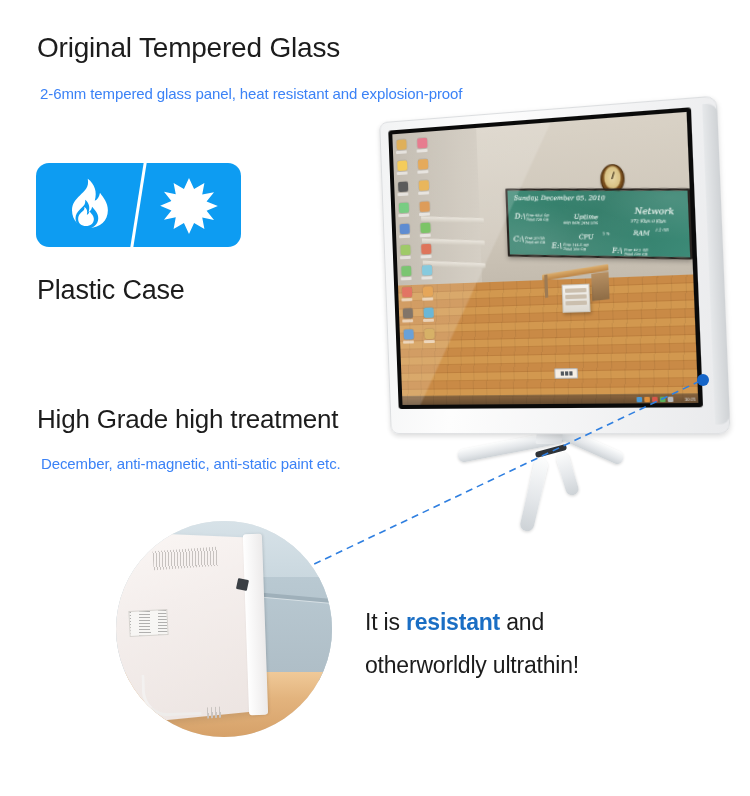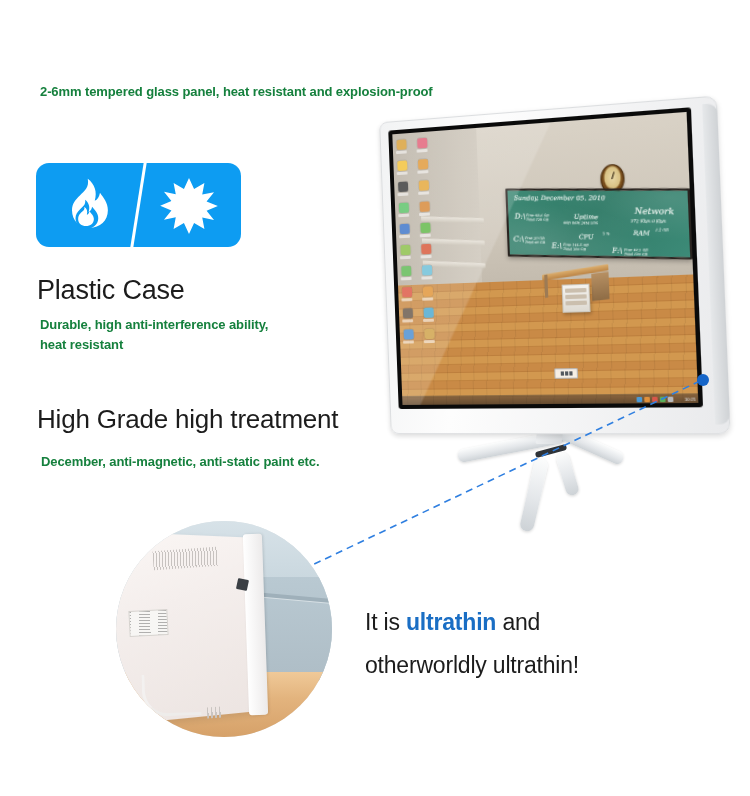--- a/index.html
+++ b/index.html
@@ -28,23 +28,23 @@
     position: absolute;
     font-size: 27px;
     font-weight: 400;
     letter-spacing: -0.2px;
     color: #1c1c1c;
     white-space: nowrap;
     line-height: 1.1;
   }
   .feature-sub {
     position: absolute;
-    font-size: 13px;
-    font-weight: 700;
-    color: #15803d;
+    font-size: 15px;
+    font-weight: 400;
+    color: #3b82f6;
     line-height: 1.55;
     letter-spacing: -0.1px;
   }
 
   #hdr-glass   { left: 37px; top: 33px; font-size: 28px; }
   #sub-glass   { left: 40px; top: 82px; }
   #hdr-case    { left: 37px; top: 276px; font-size: 27px; }
   #sub-case    { left: 40px; top: 315px; width: 300px; }
   #hdr-paint   { left: 37px; top: 405px; font-size: 26px; }
   #sub-paint   { left: 41px; top: 452px; }
@@ -517,39 +517,36 @@
   .tagline .accent {
     color: #1a6ec4;
     font-weight: bold;
   }
 </style>
 </head>
 <body>
 
 <div class="page">
 
+  <div class="feature-heading" id="hdr-glass">Original Tempered Glass</div>
   <div class="feature-sub" id="sub-glass">2-6mm tempered glass panel, heat resistant and explosion-proof</div>
 
   <div class="badge">
     <svg class="flame-icon" viewBox="0 0 64 64">
       <path fill="#ffffff" d="M34 2c2 10-4 14-9 19-5 5-9 9-9 17 0 12 9 20 20 20 12 0 21-8 21-20 0-9-5-14-9-20-1 5-3 8-6 9 3-10 0-19-8-25z"></path>
       <path fill="#0d9cf2" d="M31 26c1 6-3 8-6 11-3 3-5 6-5 10 0 7 6 12 13 12 7 0 13-5 13-12 0-6-4-9-7-13-1 4-2 5-4 6 2-6 0-11-4-14z"></path>
       <path fill="#ffffff" d="M30 34c1 4-2 5-4 7-2 2-3 4-3 7 0 5 4 8 9 8s9-3 9-8c0-4-3-6-5-9-1 3-2 4-3 4 1-4 0-7-3-9z"></path>
     </svg>
     <div class="divider"></div>
     <svg class="burst-icon" viewBox="0 0 64 64">
       <path fill="#ffffff" d="M32 1l5.6 12.3L49 6.6l-2.4 12.8 13-2.7-8.2 10.2 12.4 5.2-12.4 5.1 8.2 10.2-13-2.7L49 57.4l-11.4-6.7L32 63l-5.6-12.3L15 57.4l2.4-12.9-13 2.7 8.2-10.2L0.2 31.8l12.4-5.2-8.2-10.2 13 2.7L15 6.6l11.4 6.7z"></path>
     </svg>
   </div>
 
   <div class="feature-heading" id="hdr-case">Plastic Case</div>
-  <div class="feature-sub" id="sub-case">
-    <div>Durable, high anti-interference ability,</div>
-    <div>heat resistant</div>
-  </div>
 
   <div class="feature-heading" id="hdr-paint">High Grade high treatment</div>
   <div class="feature-sub" id="sub-paint">December, anti-magnetic, anti-static paint etc.</div>
 
   <div class="monitor">
 
     <div class="arm-a stand-arm"></div>
     <div class="arm-b stand-arm"></div>
     <div class="arm-c stand-arm"></div>
     <div class="arm-d stand-arm"></div>
@@ -737,17 +734,17 @@
     <div class="pc-monitor-back"></div>
     <div class="pc-vents"></div>
     <div class="pc-label"></div>
     <div class="pc-foot"></div>
     <div class="pc-slots"></div>
     <div class="pc-edge"></div>
     <div class="pc-clip"></div>
   </div>
 
   <div class="tagline">
-    <div><span>It is </span><span class="accent">ultrathin</span><span> and</span></div>
+    <div><span>It is </span><span class="accent">resistant</span><span> and</span></div>
     <div>otherworldly ultrathin!</div>
   </div>
 
 </div>
 
 </body></html>

